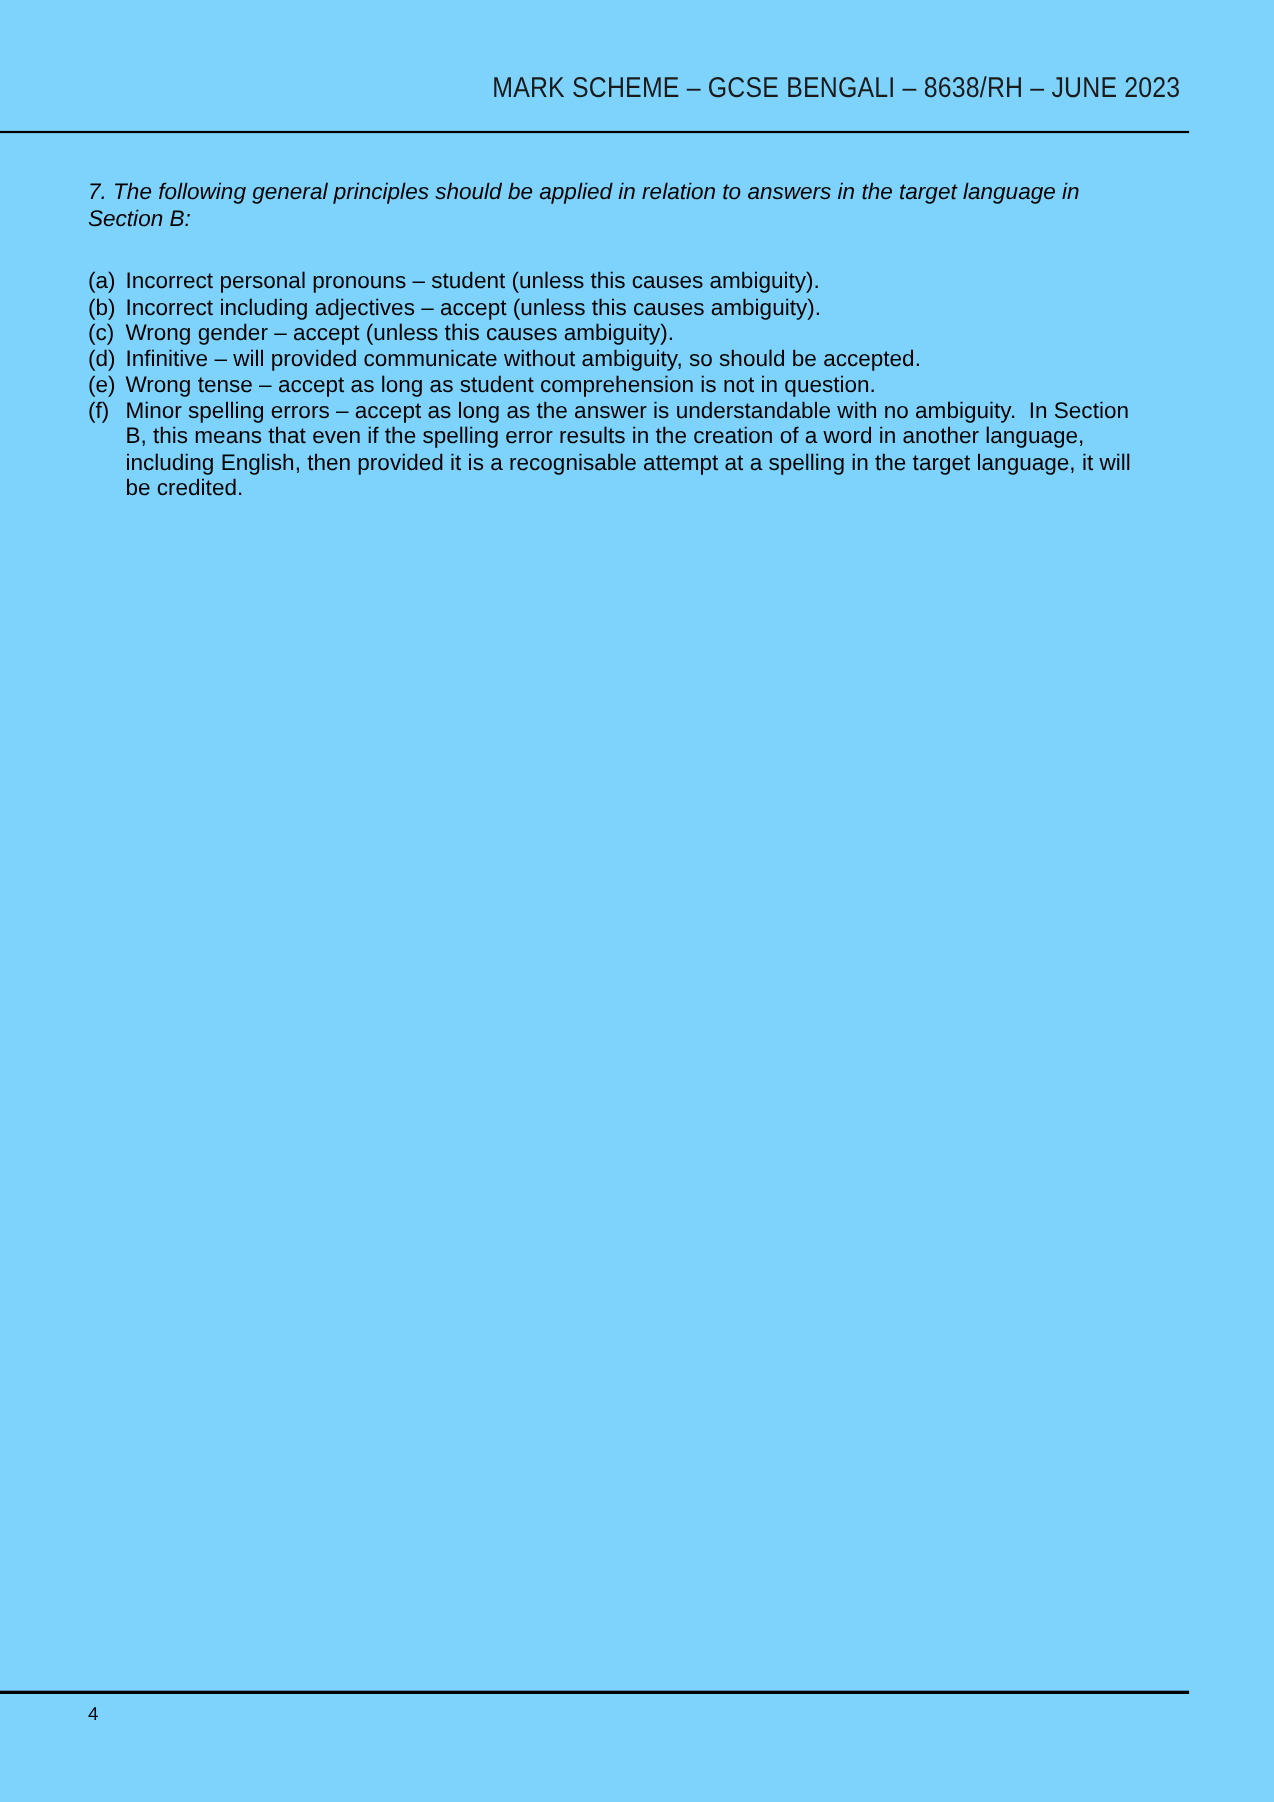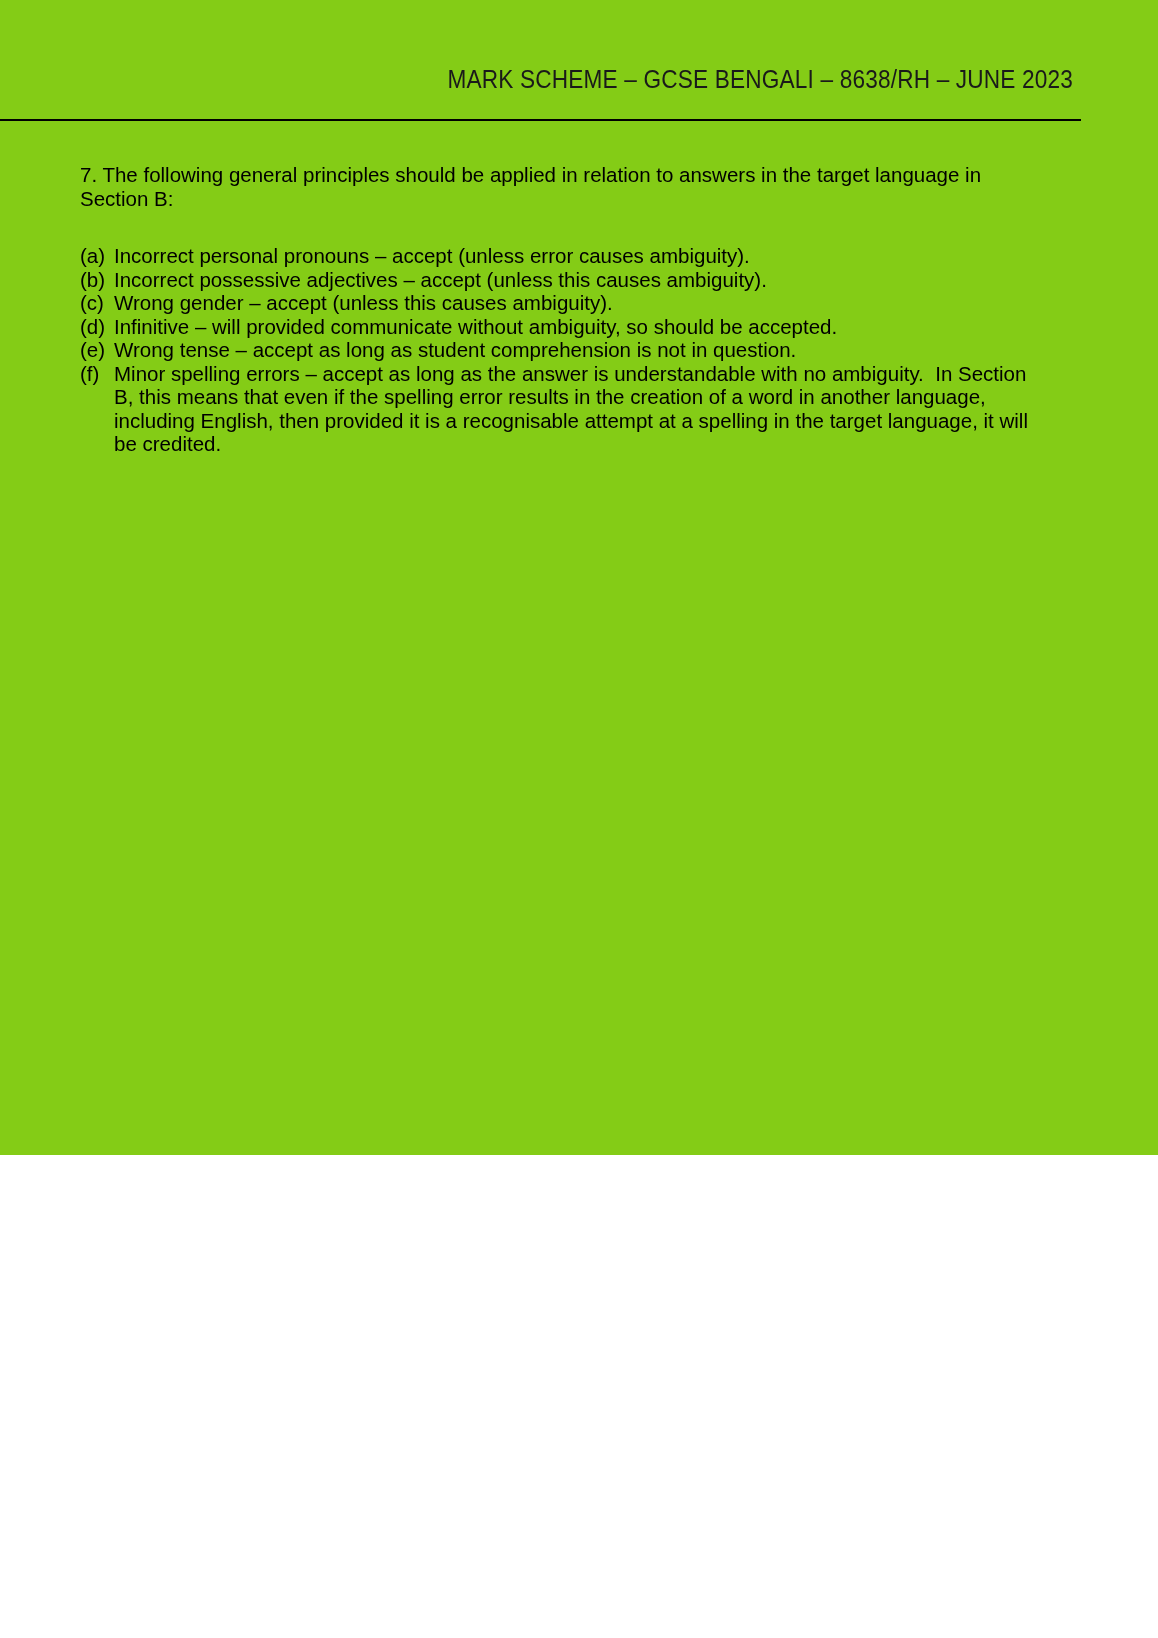--- a/index.html
+++ b/index.html
@@ -3,22 +3,22 @@
 <meta charset="utf-8">
 <style>
   html, body {
     margin: 0;
     padding: 0;
     background: #ffffff;
   }
   .page {
     position: relative;
     width: 1158px;
-    height: 1155px;
-    background: #84cc16;
+    height: 1638px;
+    background: #7dd3fc;
     font-family: "Liberation Sans", sans-serif;
     color: #000000;
     overflow: hidden;
   }
   .header-title {
     position: absolute;
     top: 64px;
     right: 85px;
     font-size: 26px;
     font-weight: 400;
@@ -40,20 +40,21 @@
     position: absolute;
     top: 163px;
     left: 80px;
     width: 948px;
     font-size: 20.5px;
     line-height: 23.5px;
   }
   .intro {
     margin: 0 0 34px 0;
     white-space: pre-wrap;
+    font-style: italic;
   }
   .plist {
     margin: 0;
     padding: 0;
   }
   .p-item {
     display: flex;
     align-items: flex-start;
   }
   .p-marker {
@@ -90,26 +91,26 @@
   <div class="header-rule"></div>
 
   <div class="content">
 
     <p class="intro">7. The following general principles should be applied in relation to answers in the target language in Section B:</p>
 
     <div class="plist">
 
       <div class="p-item">
         <span class="p-marker">(a)</span>
-        <span class="p-text">Incorrect personal pronouns – accept (unless error causes ambiguity).</span>
+        <span class="p-text">Incorrect personal pronouns – student (unless this causes ambiguity).</span>
       </div>
 
       <div class="p-item">
         <span class="p-marker">(b)</span>
-        <span class="p-text">Incorrect possessive adjectives – accept (unless this causes ambiguity).</span>
+        <span class="p-text">Incorrect including adjectives – accept (unless this causes ambiguity).</span>
       </div>
 
       <div class="p-item">
         <span class="p-marker">(c)</span>
         <span class="p-text">Wrong gender – accept (unless this causes ambiguity).</span>
       </div>
 
       <div class="p-item">
         <span class="p-marker">(d)</span>
         <span class="p-text">Infinitive – will provided communicate without ambiguity, so should be accepted.</span>

